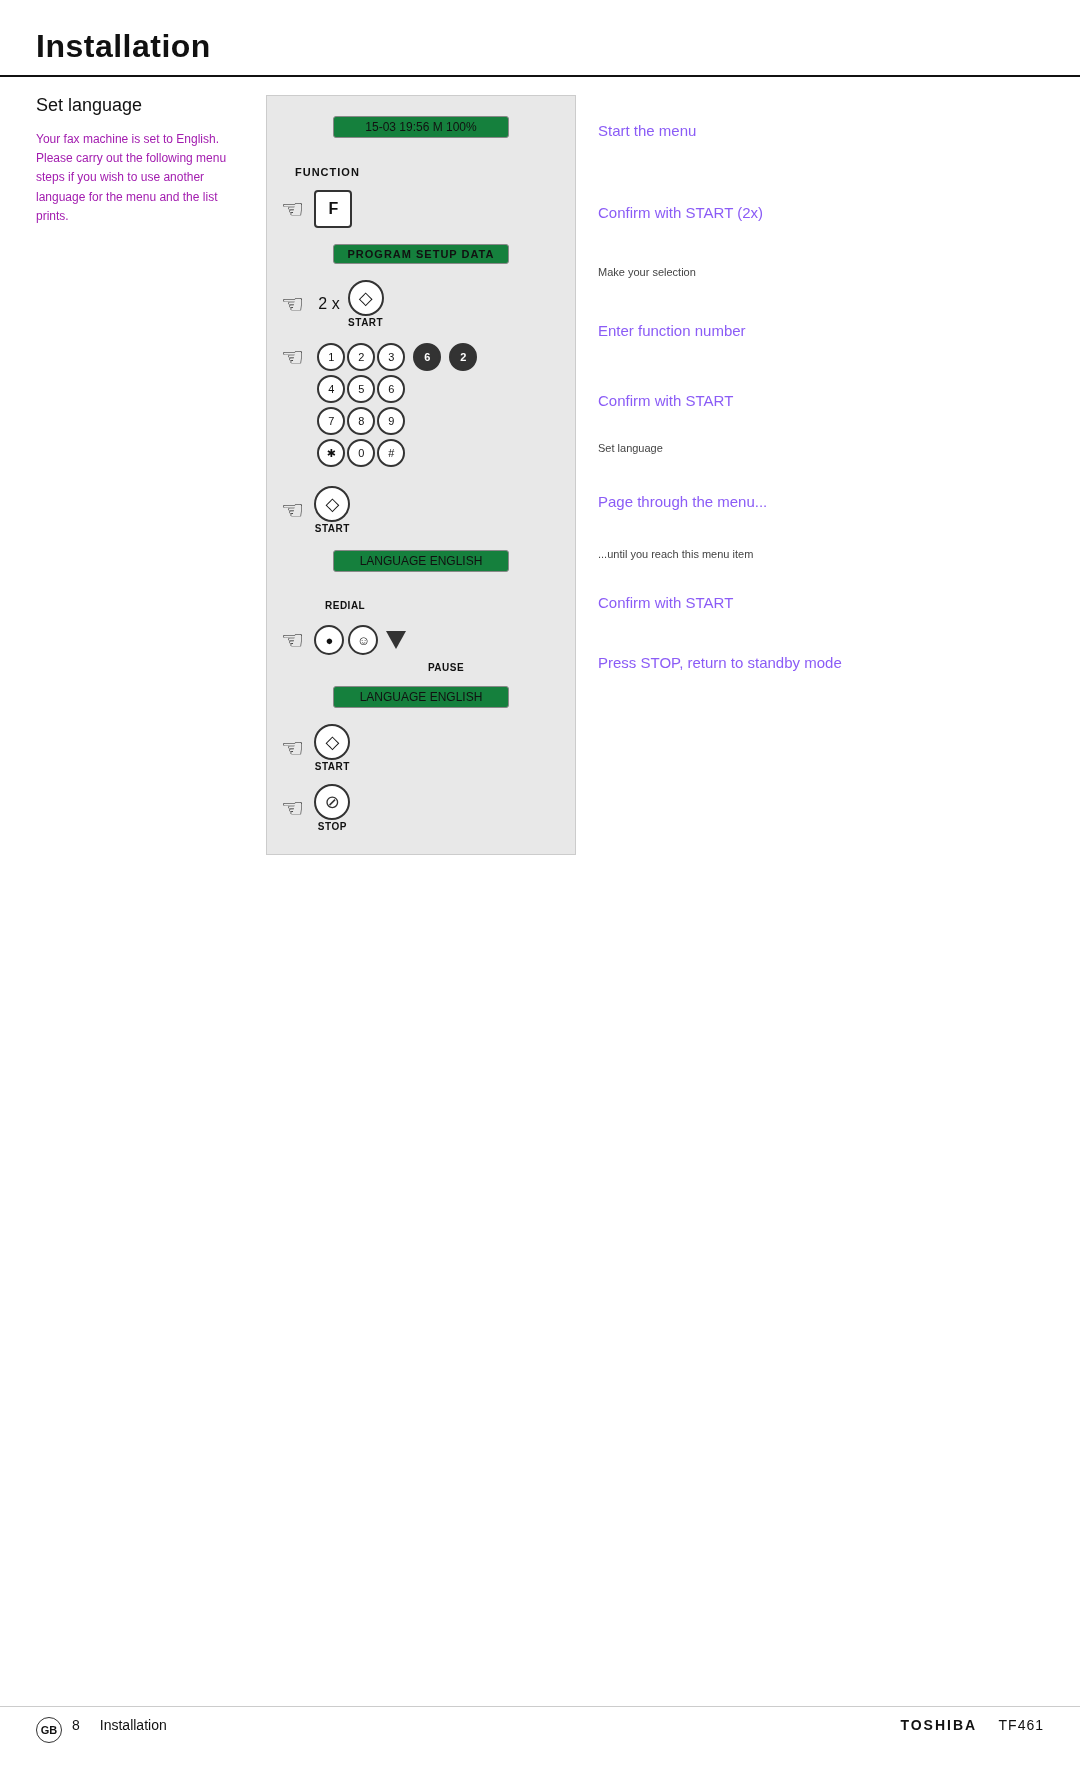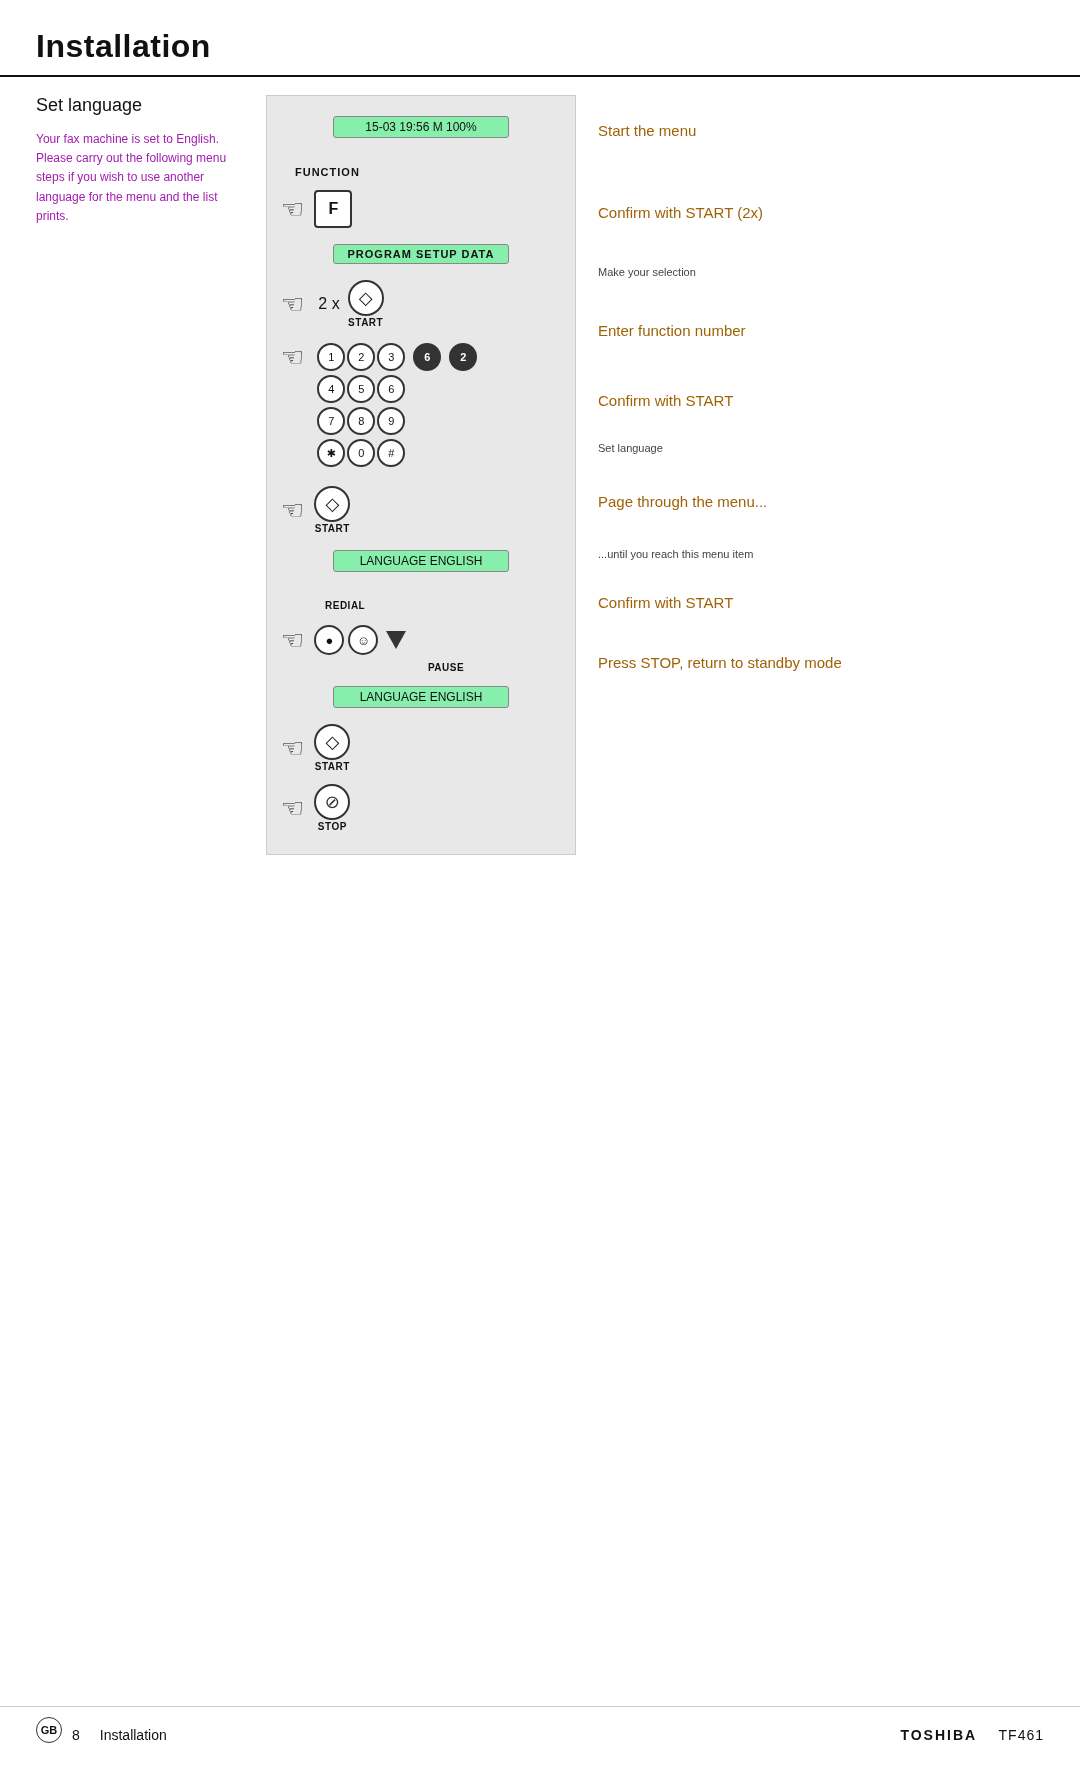--- a/index.html
+++ b/index.html
@@ -67,21 +67,21 @@
     
     .diagram-row {
       display: flex;
       align-items: center;
       padding: 6px 14px;
       min-height: 40px;
     }
 
     
     .display-bar {
-      background: #86efac;
+      background: #15803d;
       border: 1.5px solid #888;
       border-radius: 3px;
       padding: 3px 10px;
       font-size: 12px;
       text-align: center;
       width: 176px;
       margin: 6px auto;
       display: block;
     }
     .display-bar-bold {
@@ -197,21 +197,21 @@
       background: #fff;
       margin: 0 2px;
     }
     .annot-small {
       font-size: 11px;
       color: #444;
       margin-bottom: 2px;
     }
     .annot-main {
       font-size: 15px;
-      color: #a16207;
+      color: #8b5cf6;
       line-height: 1.3;
     }
 
     
     .right-section {
       padding: 8px 0;
       border-bottom: none;
       min-height: 44px;
       display: flex;
       flex-direction: column;
@@ -225,21 +225,21 @@
       margin: 0 6px;
     }
 
     
     .page-footer {
       position: absolute;
       bottom: 30px;
       left: 0;
       right: 0;
       display: flex;
-      align-items: flex-end;
+      align-items: flex-start;
       padding: 0 36px;
       border-top: 1.5px solid #ccc;
       padding-top: 10px;
     }
     .footer-gb {
       border: 1.5px solid #333;
       border-radius: 50%;
       width: 26px;
       height: 26px;
       display: inline-flex;

